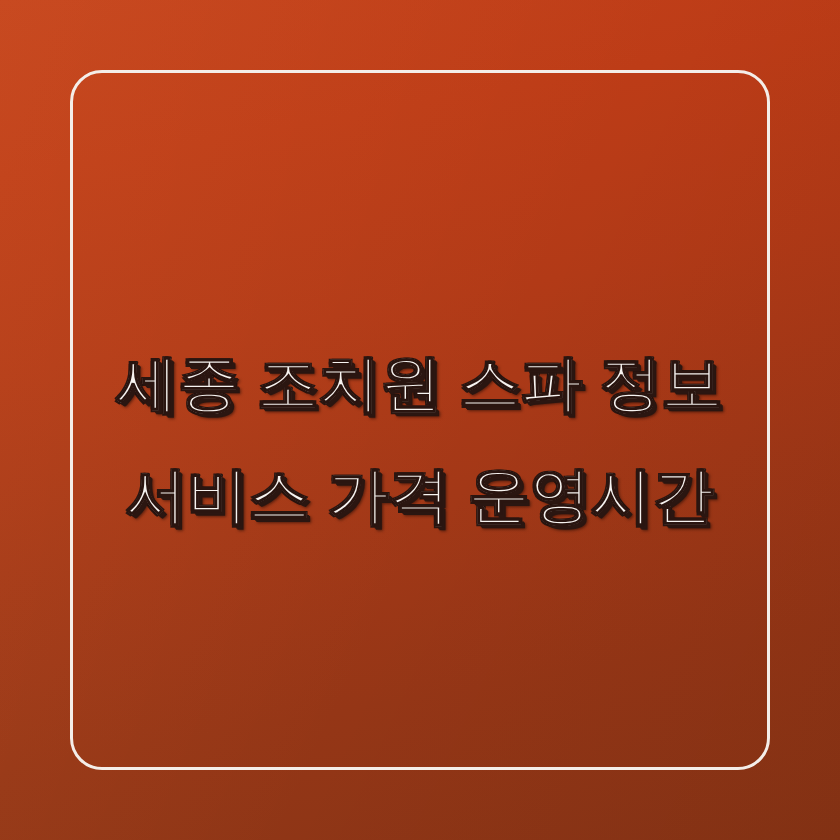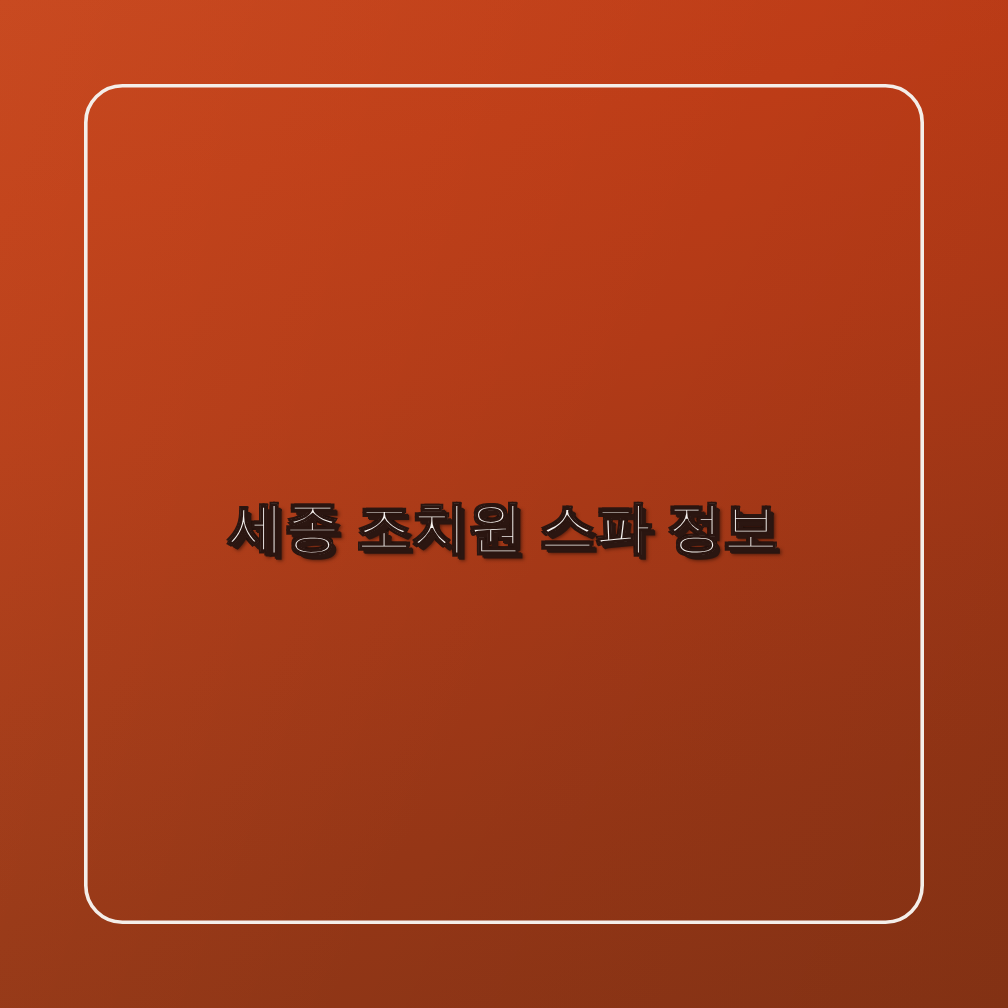--- a/index.html
+++ b/index.html
@@ -56,21 +56,21 @@
     flex-direction: column;
     align-items: center;
     justify-content: center;
     padding: 0 96px;
     box-sizing: border-box;
   }
   .title-line {
     display: block;
     width: 100%;
     text-align: center;
-    font-size: 46px;
+    font-size: 61px;
     line-height: 73px;
     font-weight: bold;
     letter-spacing: 0.5px;
     color: #F7F3F0;
     white-space: nowrap;
     -webkit-text-stroke: 1px #2A1510;
     text-shadow:
       3px 3px 0 #2B1611,
       4px 4px 0 #2B1611,
       5px 5px 3px rgba(20, 8, 4, 0.55),
@@ -82,15 +82,16 @@
 </style>
 </head>
 <body>
 
 <div id="poster">
 
   <div class="frame"></div>
 
   <div class="title-block">
     <span class="title-line">세종 조치원 스파 정보</span>
+    <span class="title-line">서비스 가격 운영시간</span>
   </div>
 
 </div>
 
 </body></html>

